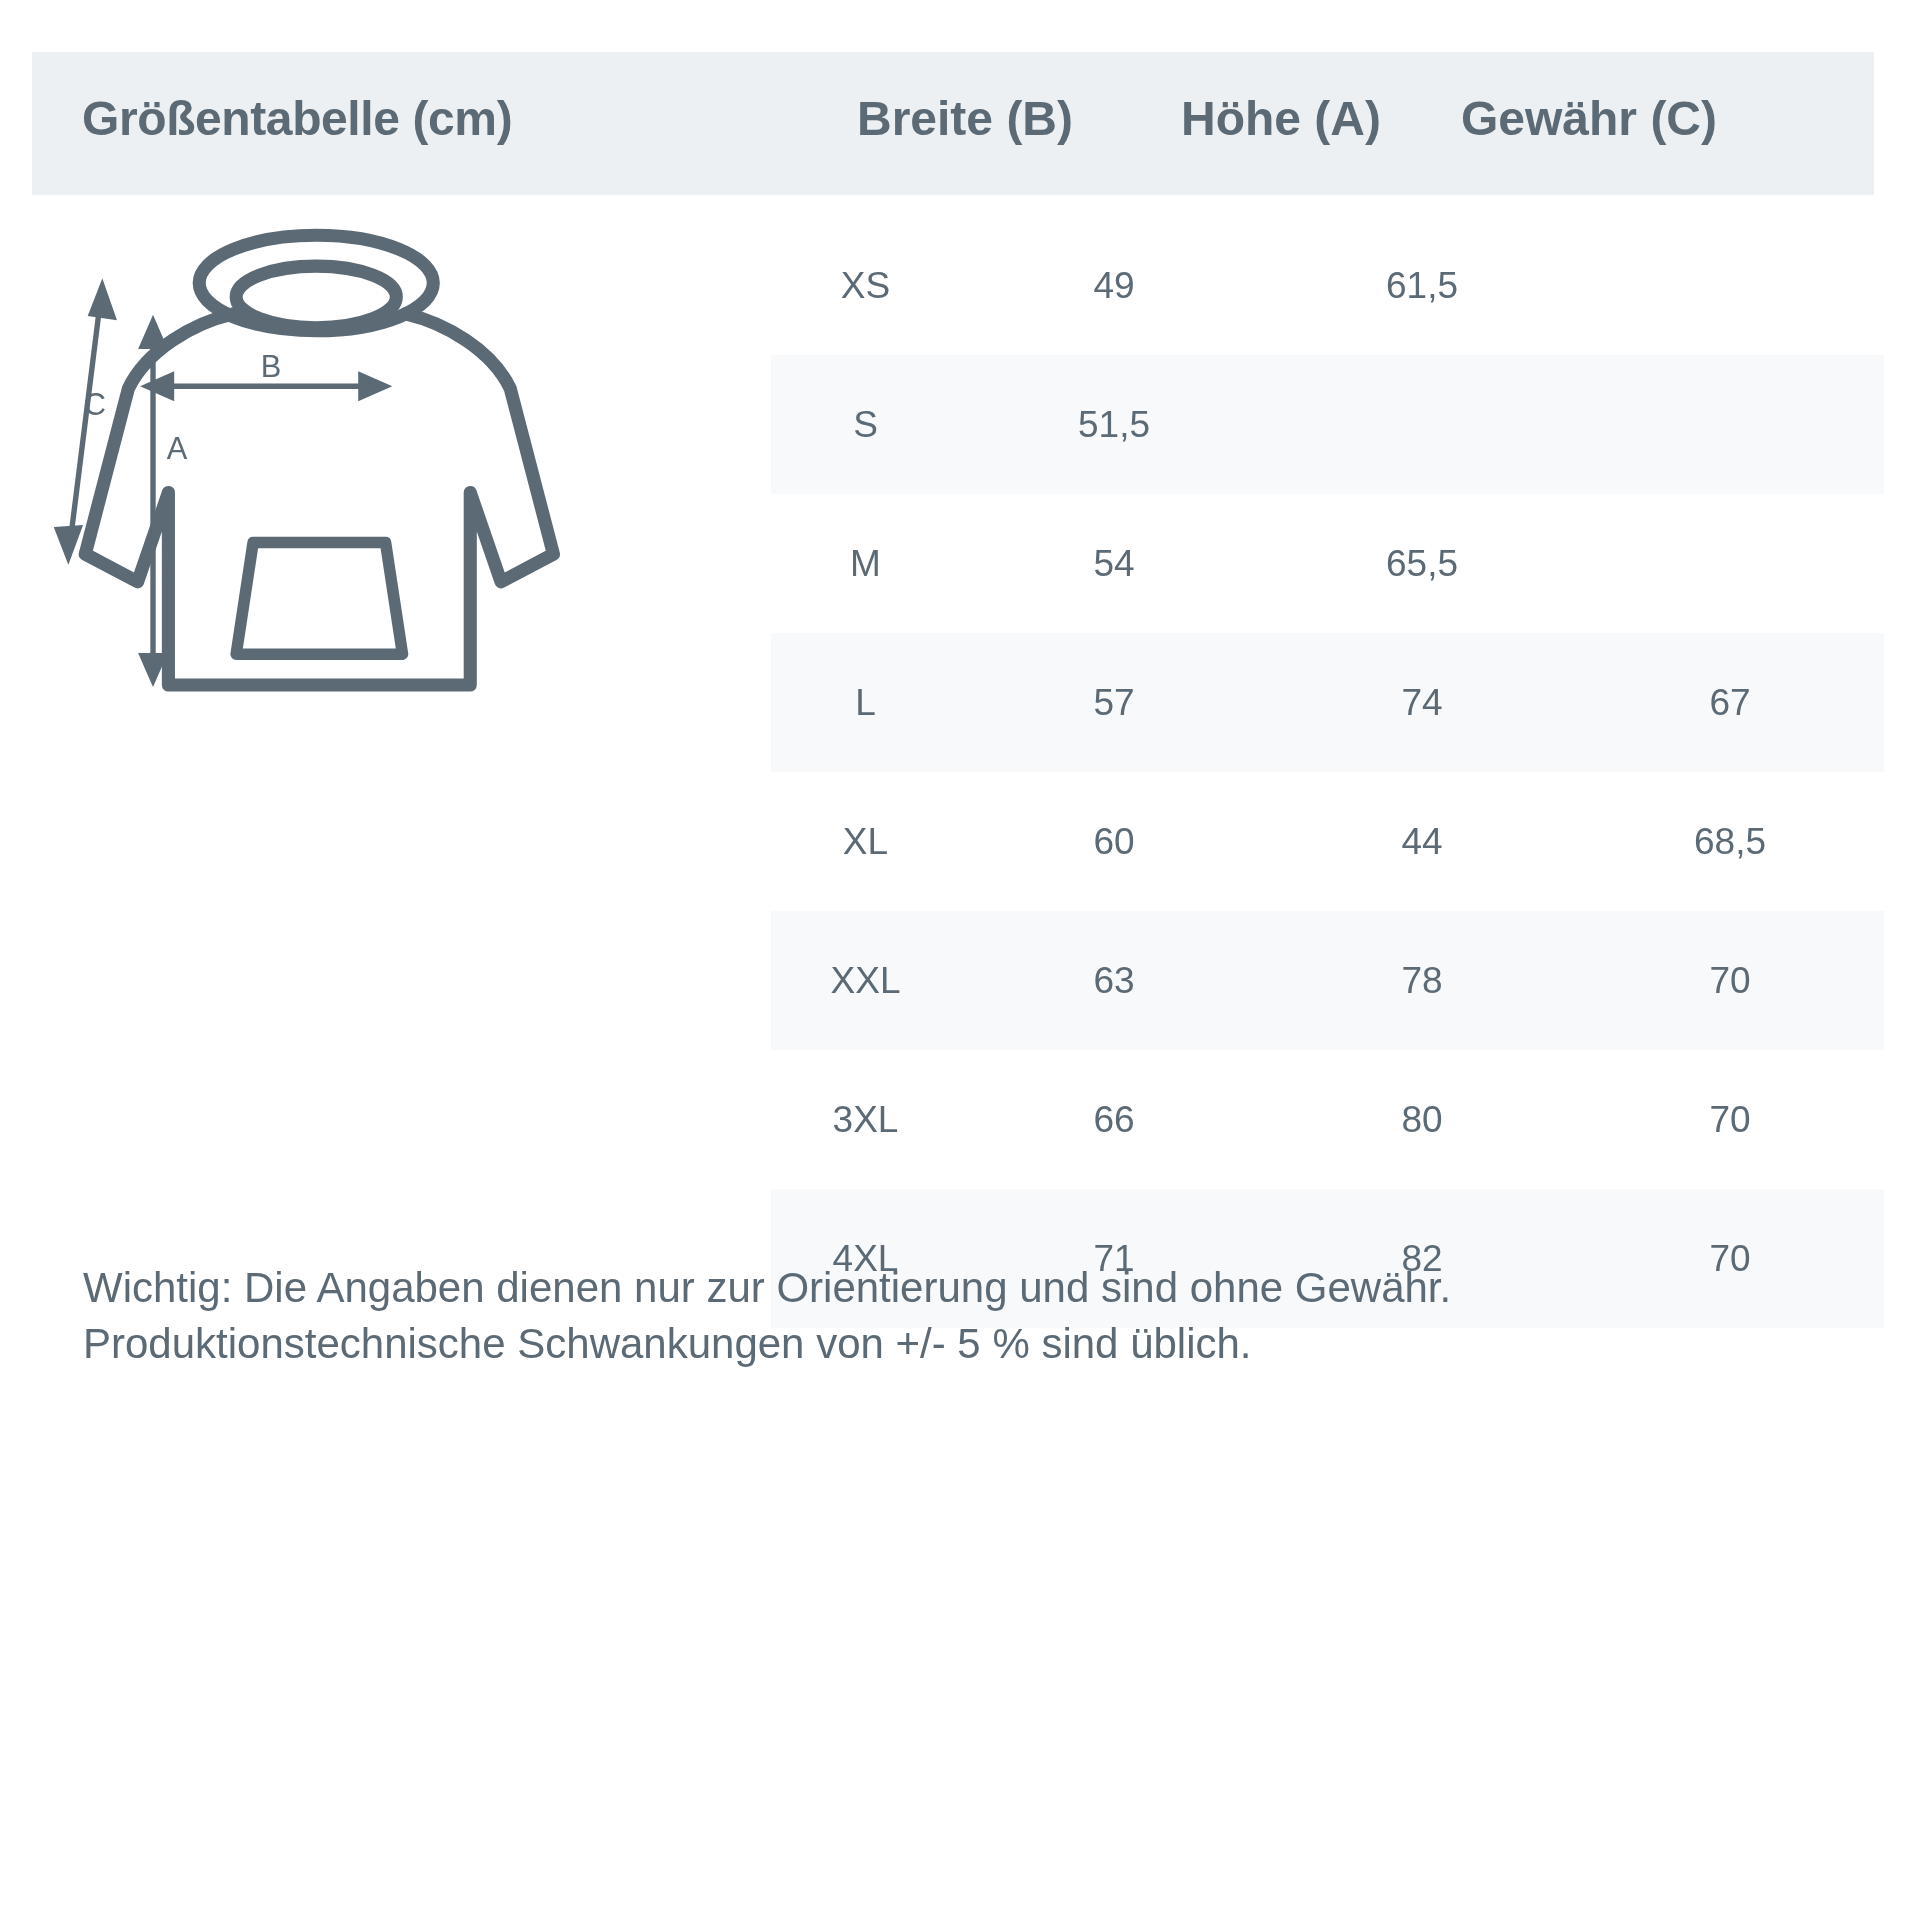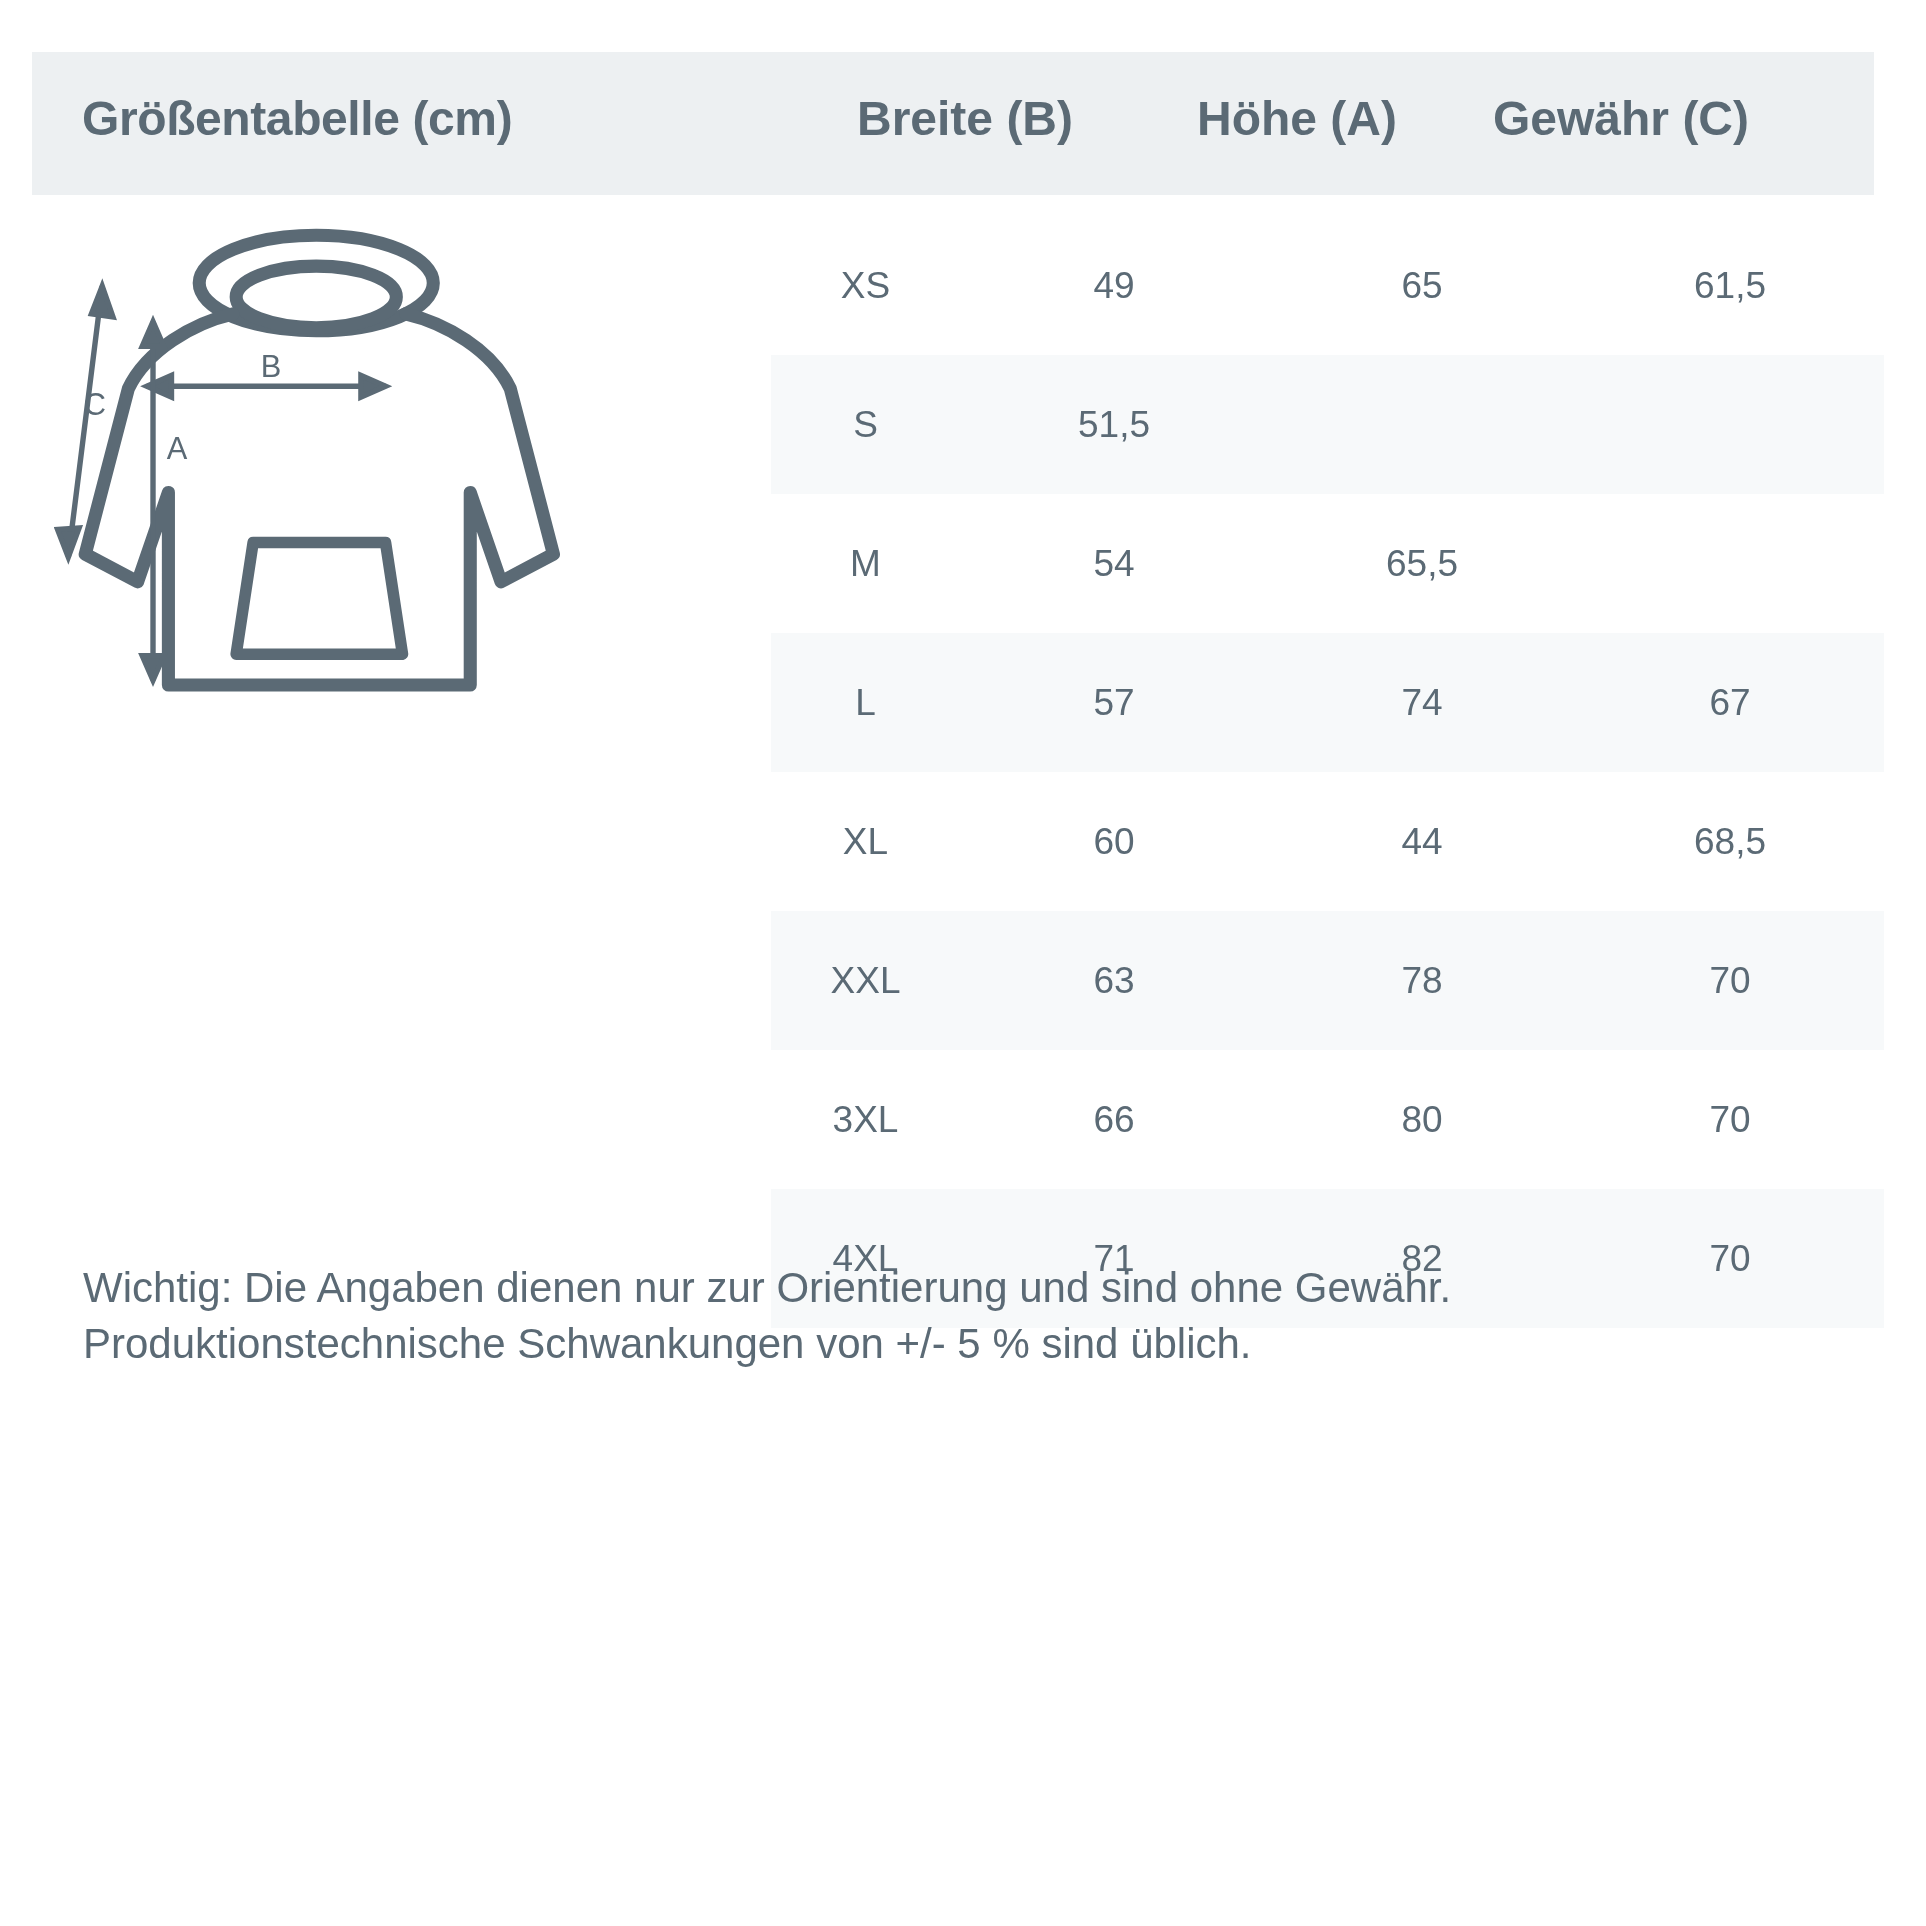--- a/index.html
+++ b/index.html
@@ -42,21 +42,20 @@
     letter-spacing: -0.4px;
     white-space: nowrap;
   }
   .header-cols {
     position: absolute;
     left: 771px;
     top: 39px;
     width: 1071px;
     display: flex;
     align-items: flex-start;
-    gap: 16px;
   }
   .header-col {
     font-size: 48px;
     font-weight: bold;
     color: #5b6a75;
     text-align: center;
     white-space: nowrap;
   }
   .hc1 { width: 324px; }
   .hc2 { width: 308px; }
@@ -157,21 +156,20 @@
       <text x="268" y="200" font-family="Liberation Sans, sans-serif" font-size="40" fill="#5b6a75">B</text>
       <text x="146" y="306" font-family="Liberation Sans, sans-serif" font-size="40" fill="#5b6a75">A</text>
     </svg>
   </div>
 
   <div class="table">
 
     <div class="row">
       <div class="cell c-size">XS</div>
       <div class="cell c-width">49</div>
-      <div class="cell c-height">65</div>
       <div class="cell c-sleeve">61,5</div>
     </div>
 
     <div class="row alt">
       <div class="cell c-size">S</div>
       <div class="cell c-width">51,5</div>
     </div>
 
     <div class="row">
       <div class="cell c-size">M</div>

